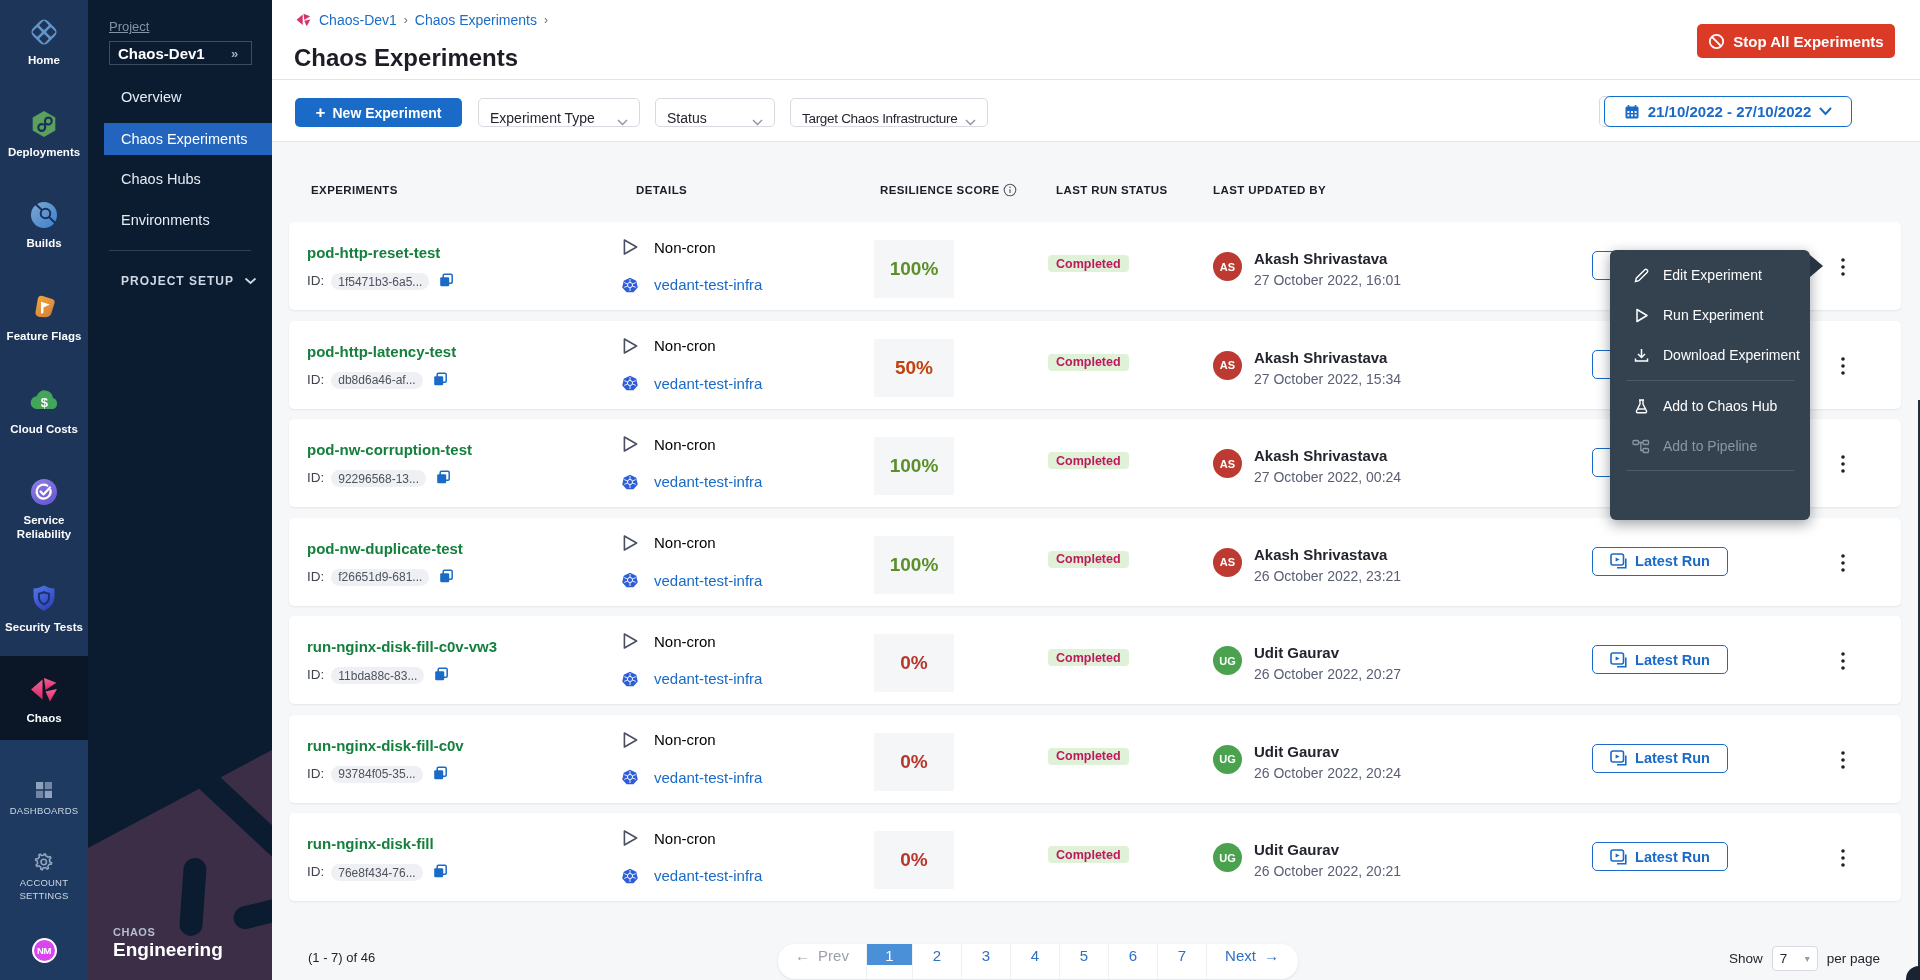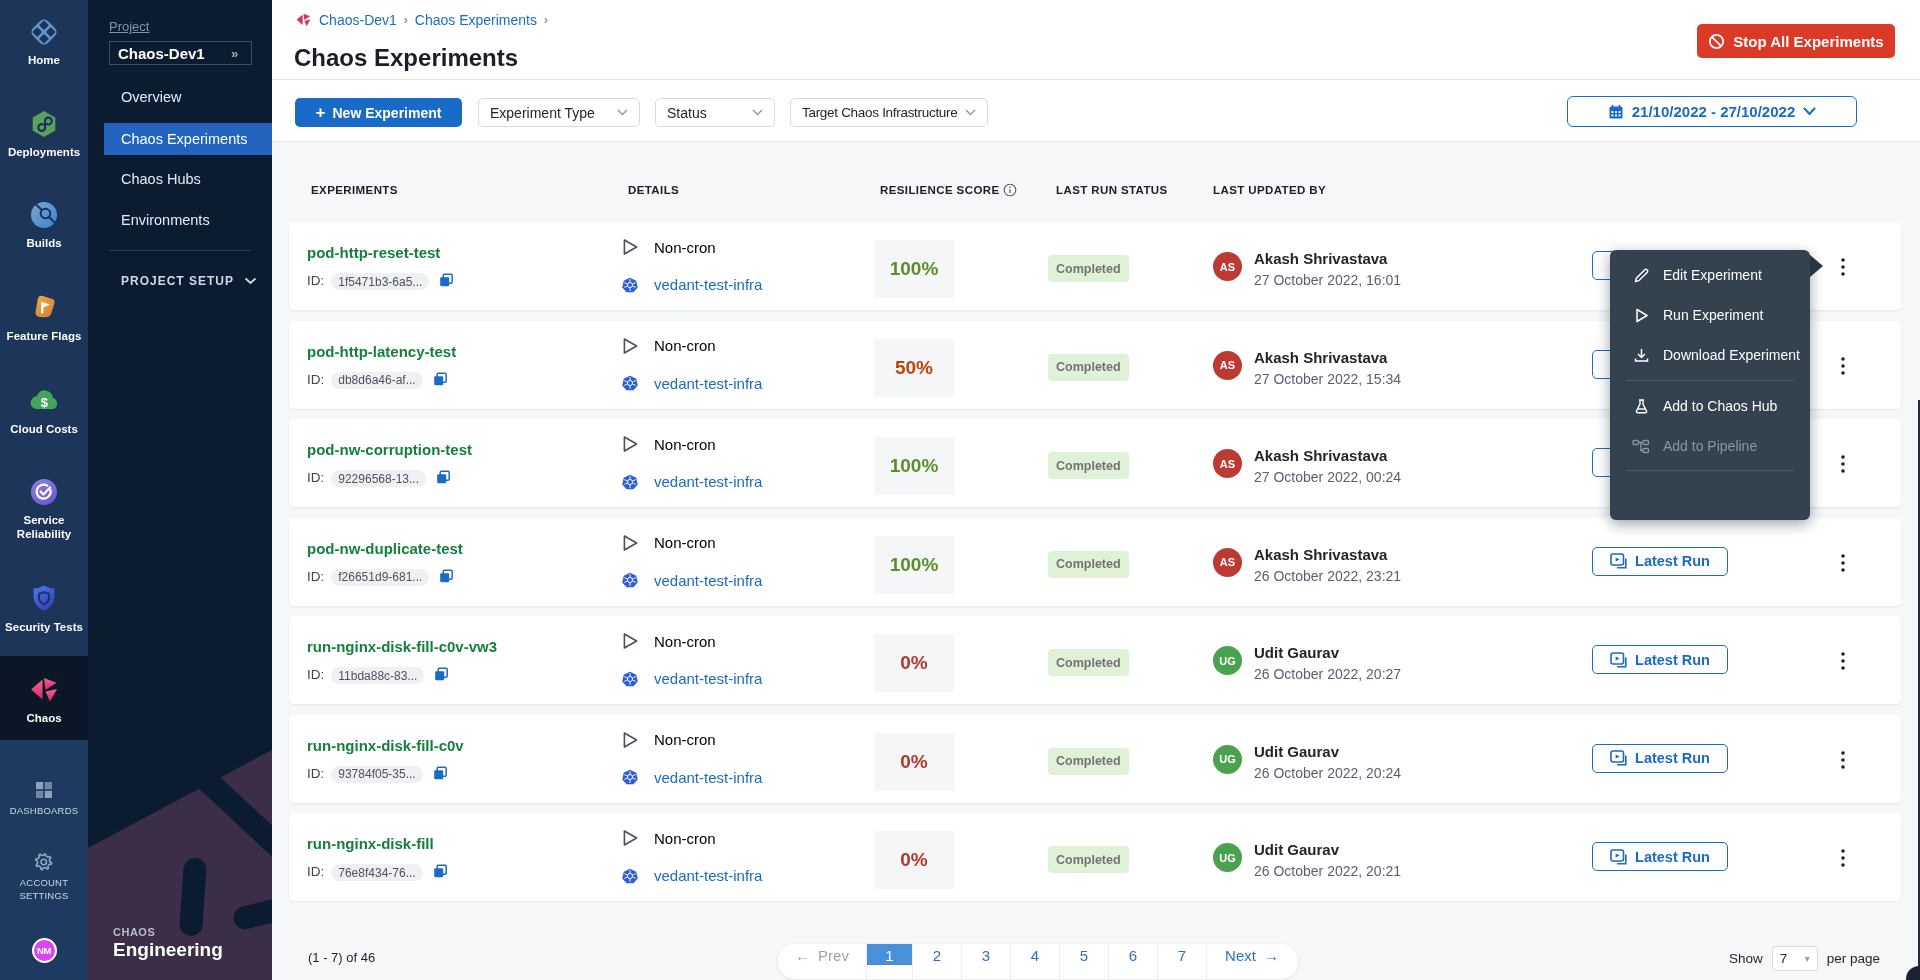--- a/index.html
+++ b/index.html
@@ -30,38 +30,38 @@
 
 #main { position:absolute; left:272px; top:0; width:1648px; height:980px; background:#fff; }
 #crumb { position:absolute; left:23px; top:11px; font-size:14px; color:#1b6dc5; display:flex; align-items:center; gap:7px;}
 #crumb .sep { color:#6b7280; font-size:12px; }
 #title { position:absolute; left:22px; top:44px; font-size:24px; font-weight:bold; color:#1d1d28; }
 #stopbtn { position:absolute; left:1425px; top:24px; width:198px; height:34px; background:#da3a26; border-radius:5px; color:#fff; font-size:15px; font-weight:bold; display:flex; align-items:center; justify-content:center; gap:8px; }
 #hdrline { position:absolute; left:0; top:79px; width:1648px; height:1px; background:#e3e4e9; }
 
 #toolbar { position:absolute; left:0; top:80px; width:1648px; height:62px; background:#fff; border-bottom:1px solid #e3e4e9; }
 #newbtn { position:absolute; left:23px; top:18px; width:167px; height:29px; background:#1a6ac7; border-radius:5px; color:#fff; font-size:14px; font-weight:bold; display:flex; align-items:center; justify-content:center; gap:7px;}
-.drop { position:absolute; top:18px; height:29px; background:#fff; border:1px solid #d9dae1; border-radius:5px; display:flex; align-items:center; justify-content:space-between; padding:0 11px; font-size:14px; color:#23242e; white-space:nowrap; }
+.drop { position:absolute; top:18px; height:29px; background:#fff; border:1px solid #d9dae1; border-radius:5px; display:flex; align-items:flex-end; justify-content:space-between; padding:0 11px; font-size:14px; color:#23242e; white-space:nowrap; }
 #srchbtn { position:absolute; left:1327px; top:16px; width:32px; height:31px; border:1px solid #d9dae1; border-radius:5px; background:#fff; display:flex; align-items:center; justify-content:center; }
-#datebox { position:absolute; left:1295px; top:16px; width:290px; height:31px; border:1.5px solid #0f6fd0; border-radius:6px; background:#fff; color:#1a6ac7; font-size:15px; font-weight:bold; display:flex; align-items:center; justify-content:center; gap:8px; }
+#datebox { position:absolute; left:1332px; top:16px; width:248px; height:31px; border:1.5px solid #0f6fd0; border-radius:6px; background:#fff; color:#1a6ac7; font-size:15px; font-weight:bold; display:flex; align-items:center; justify-content:center; gap:8px; }
 
 #tablearea { position:absolute; left:0; top:142px; width:1648px; height:838px; background:#f6f7f9; }
 .th { position:absolute; top:42px; font-size:11.5px; font-weight:bold; color:#1d1d28; letter-spacing:0.4px; }
 .card { position:absolute; left:17px; width:1612px; height:88px; background:#fff; border-radius:5px; box-shadow:0 1px 2px rgba(40,41,61,0.08); }
 .ename { position:absolute; left:18px; top:22px; font-size:15px; font-weight:bold; color:#15803d;text-align:right; }
 .idrow { position:absolute; left:18px; top:51px; font-size:13.5px; color:#3f434d; display:flex; align-items:flex-start; }
 .idpill { background:#eef0f4; border-radius:9px; padding:1.5px 7px; margin-left:7px; color:#4e525e; font-size:12px; }
 .cpy { margin-left:10px; }
 .ncron { position:absolute; left:333px; top:16px; display:flex; align-items:center; gap:16px; color:#000000; font-size:15px; }
 .infra { position:absolute; left:333px; top:54px; display:flex; align-items:center; gap:16px; color:#1a6ac7; font-size:15px; }
 .score { position:absolute; left:585px; top:18px; width:80px; height:58px; background:#f5f6f7; display:flex; align-items:center; justify-content:center; font-size:19px; font-weight:bold; }
 .s-green { color:#5a8f29; }
 .s-orange { color:#c2410c; }
 .s-red { color:#b8352c; }
-.badge { position:absolute; left:759px; top:33px; height:27px; background:#dff1d7; border-radius:4px; color:#737373; font-size:12.5px; font-weight:bold; display:flex; align-items:center; padding:0 8px; }
+.badge { position:absolute; left:759px; top:33px; height:17px; background:#dff1d7; border-radius:4px; color:#be185d; font-size:12.5px; font-weight:bold; display:flex; align-items:center; padding:0 8px; }
 .avatar { position:absolute; left:924px; top:30px; width:29px; height:29px; border-radius:50%; color:#fff; font-size:11px; font-weight:bold; display:flex; align-items:center; justify-content:center; }
 .av-red { background:#bc3a31; }
 .av-green { background:#4ba24e; }
 .uname { position:absolute; left:965px; top:28px; font-size:15px; font-weight:bold; color:#22252e; }
 .udate { position:absolute; left:965px; top:50px; font-size:14px; color:#595e73; }
 .runbtn { position:absolute; left:1303px; top:29px; width:136px; height:29px; border:1.5px solid #1a6ac7; border-radius:5px; background:#fff; color:#1a6ac7; font-size:14.5px; font-weight:bold; display:flex; align-items:center; justify-content:center; gap:8px; }
 .kebab { position:absolute; left:1536px; top:27px; width:36px; height:36px; display:flex; align-items:center; justify-content:center; }
 
 #pagin { position:absolute; left:0; top:944px; width:1648px; height:36px; }
 #pgcount { position:absolute; left:36px; top:6px; font-size:13px; color:#22252e; }
@@ -308,21 +308,21 @@
         </svg>
       21/10/2022 - 27/10/2022
       <svg width="13" height="9" viewBox="0 0 13 9">
           <path d="M1.5 1.5 L6.5 7 L11.5 1.5" fill="none" stroke="#1a6ac7" stroke-width="2" stroke-linecap="round"></path>
         </svg>
     </div>
   </div>
 
   <div id="tablearea">
     <div class="th" style="left:39px;">EXPERIMENTS</div>
-    <div class="th" style="left:356px;">DETAILS</div>
+    <div class="th" style="left:364px;">DETAILS</div>
     <div class="th" style="left:608px;">RESILIENCE SCORE</div>
     <svg style="position:absolute;left:731px;top:41px;" width="14" height="14" viewBox="0 0 14 14">
         <circle cx="7" cy="7" r="5.8" fill="none" stroke="#565b68" stroke-width="1.1"></circle>
         <line x1="7" y1="6.2" x2="7" y2="10" stroke="#565b68" stroke-width="1.2"></line>
         <circle cx="7" cy="4.2" r="0.8" fill="#565b68"></circle>
       </svg>
     <div class="th" style="left:784px;">LAST RUN STATUS</div>
     <div class="th" style="left:941px;">LAST UPDATED BY</div>
   <div class="card" style="top:80px;">
     <div class="ename">pod-http-reset-test</div>

